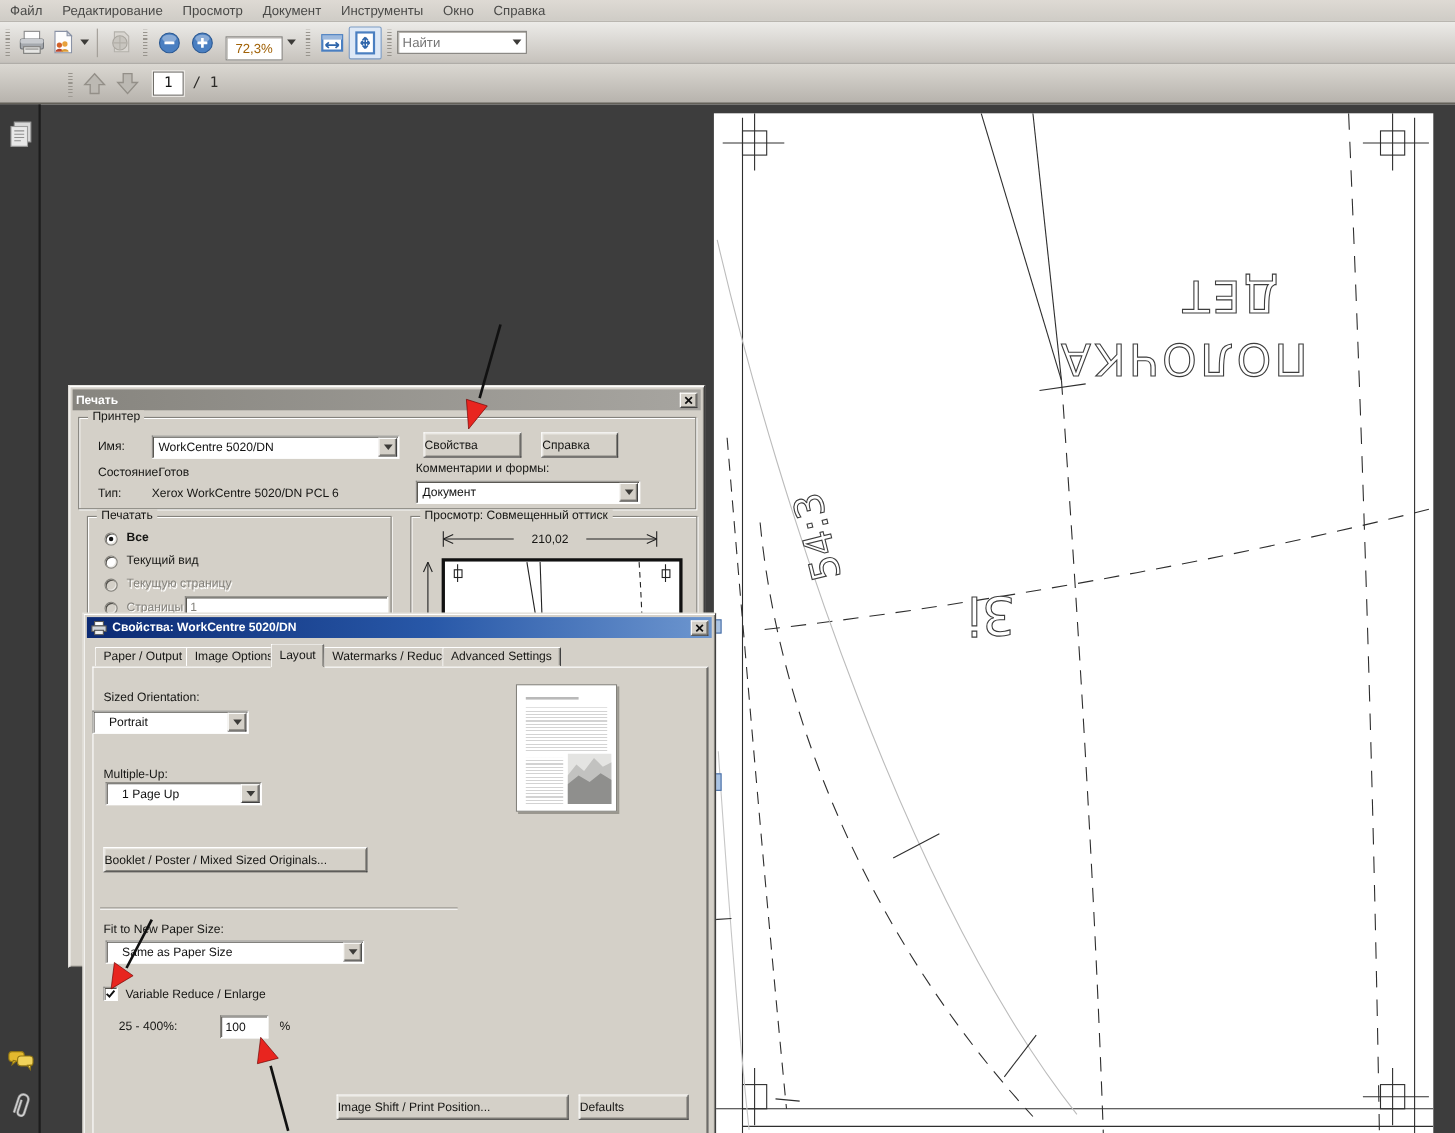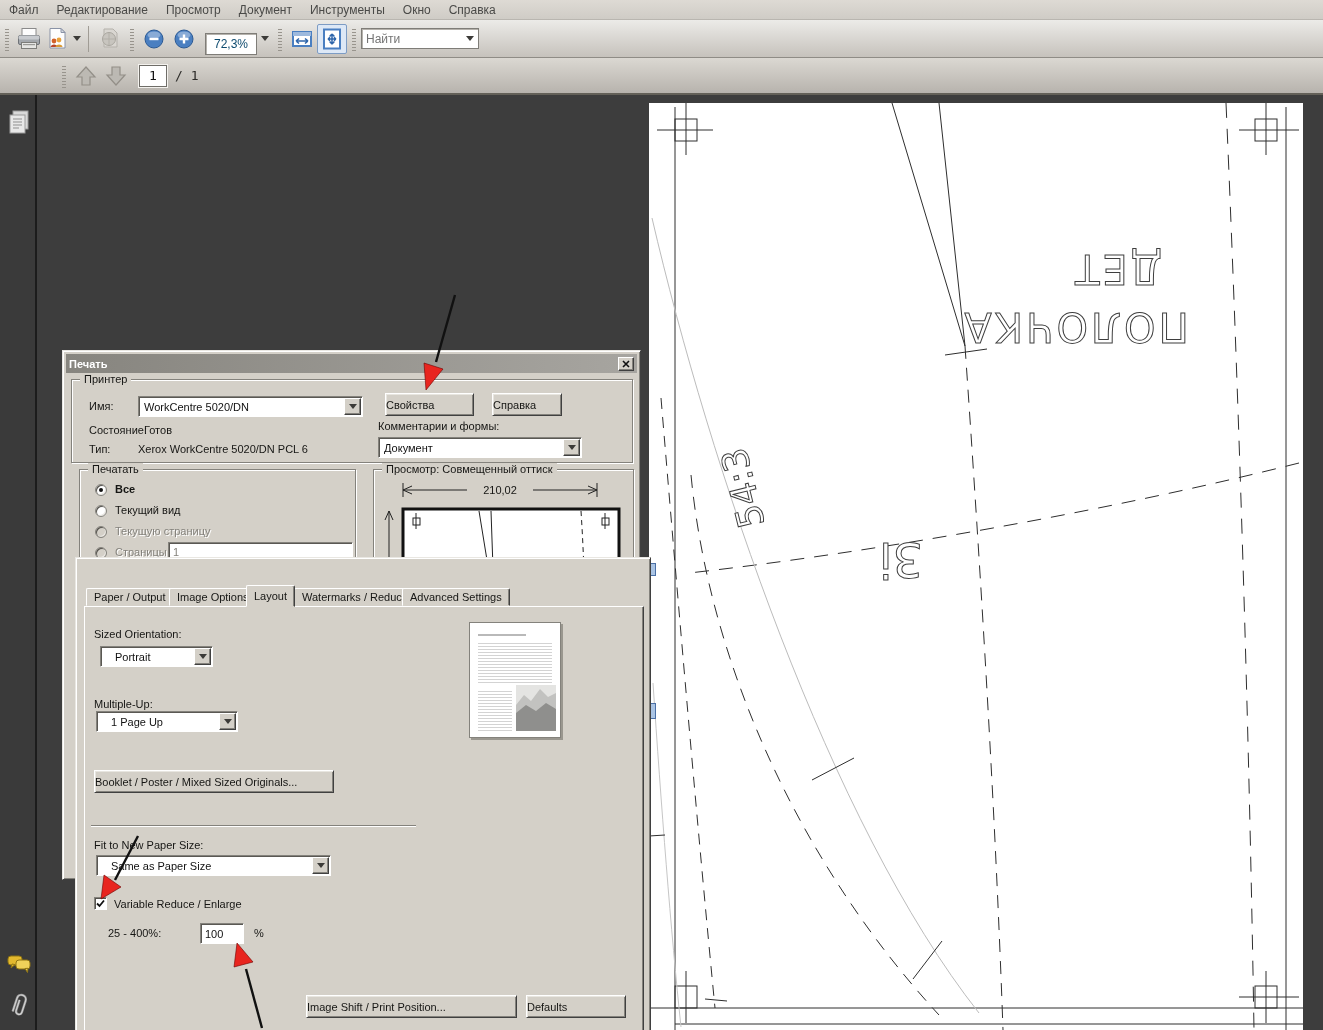--- a/index.html
+++ b/index.html
@@ -18,21 +18,21 @@
   #toolbar2 { position:absolute; left:0; top:58px; width:1323px; height:37px;
     background:linear-gradient(#dbd8d2,#b7b3ad); border-bottom:2px solid #636058;
     display:flex; align-items:center; }
   .grip { width:4px; height:24px; margin:0 5px;
     background:repeating-linear-gradient(0deg,#98948d 0 1px,rgba(0,0,0,0) 1px 3px); }
   .tb-sep { width:1px; height:26px; background:#a09c95; margin:0 6px; }
   .tb-btn { height:30px; min-width:30px; display:flex; align-items:center; justify-content:center;
     border:1px solid rgba(0,0,0,0); border-radius:2px; }
   .tb-btn.pressed { background:#dde8f6; border:1px solid #7d9cc4; }
   .zoom-box { width:52px; height:22px; background:#fff; border:1px solid #7f7d78;
-    box-shadow:inset 1px 1px 0 #b5b2ac; font-size:12px; color:#0c4a6e;
+    box-shadow:inset 1px 1px 0 #b5b2ac; font-size:12px; color:#a16207;
     display:flex; align-items:center; justify-content:center;margin-top:10px; }
   .dd-arrow { width:0; height:0; border-left:4px solid rgba(0,0,0,0);
     border-right:4px solid rgba(0,0,0,0); border-top:5px solid #3c3b38; }
   .find-box { width:118px; height:21px; background:#fff; border:1px solid #7f7d78;
     box-shadow:inset 1px 1px 0 #b5b2ac; display:flex; align-items:center; padding:0 4px; }
   .find-box input { border:none; outline:none; flex:1; font-size:12px; color:#4c1d95;
     font-family:"Liberation Sans",sans-serif; background:rgba(0,0,0,0); min-width:10px; }
   .page-input { width:28px; height:22px; background:#fff; border:1px solid #6f6d68;
     box-shadow:0 0 0 1px #f4f2ee; text-align:center; font-size:13px;
     font-family:"DejaVu Sans Mono",monospace; color:#111; }
@@ -344,20 +344,33 @@
     <line x1="35" y1="36" x2="35" y2="52" stroke-width="1"></line>
       <line x1="224" y1="36" x2="224" y2="52" stroke-width="1"></line>
     <line x1="98" y1="34" x2="112" y2="120" stroke-width="1"></line>
     <line x1="110" y1="34" x2="113" y2="120" stroke-width="1"></line>
     <path d="M200,34 C202,64 203,94 204,120" stroke-dasharray="5 4" stroke-width="1"></path>
   </svg>
 
 </div>
 
 <div class="win abs" style="left:75px;top:557px;width:576px;height:478px;z-index:20">
+  <div class="titlebar active">
+    <svg width="16" height="14" viewBox="0 0 16 14" style="margin-right:4px">
+      <rect x="4" y="1" width="8" height="4" fill="#fff" stroke="#555"></rect>
+      <rect x="1.5" y="5" width="13" height="5" fill="#cfd3d8" stroke="#555"></rect>
+      <rect x="4" y="9" width="8" height="4" fill="#eee" stroke="#555"></rect>
+    </svg>
+    <span>Свойства: WorkCentre 5020/DN</span>
+    <div class="close-btn">
+      <svg width="8" height="8" viewBox="0 0 8 8">
+        <path d="M1 1 L7 7 M7 1 L1 7" stroke="#111" stroke-width="1.6"></path>
+      </svg>
+    </div>
+  </div>
 
   <div class="tab" style="left:10px">
       <span>Paper / Output</span>
     </div>
   <div class="tab" style="left:93px">
       <span>Image Options</span>
     </div>
   <div class="tab active" style="left:170px">
       <span>Layout</span>
     </div>
@@ -365,21 +378,21 @@
       <span>Watermarks / Reduce</span>
     </div>
   <div class="tab" style="left:326px">
       <span>Advanced Settings</span>
     </div>
 
   <div class="abs" style="left:8px;top:48px;width:560px;height:430px;background:#d4d0c8;
        border:1px solid;border-color:#fff #404040 #404040 #fff;box-shadow:inset -1px -1px 0 #84827c"></div>
 
   <span class="lbl" style="left:18px;top:70px">Sized Orientation:</span>
-  <div class="dropdown" style="left:24px;top:88px;width:113px">
+  <div class="dropdown" style="left:8px;top:88px;width:142px">
     <span class="val indent">Portrait</span>
     <div class="dd-btn">
         <div class="dd-arrow"></div>
       </div>
   </div>
 
   <div class="abs" style="left:393px;top:64px;width:92px;height:116px;background:#fff;
        border:1px solid #84827c;box-shadow:2px 2px 0 #9a978f">
     <div class="abs" style="left:8px;top:8px;width:48px;height:5px;background:repeating-linear-gradient(0deg,#b9b9b9 0 2px,rgba(0,0,0,0) 2px 5px)"></div>
     <div class="abs" style="left:8px;top:20px;width:74px;height:40px;background:repeating-linear-gradient(0deg,#d3d3d3 0 1px,rgba(0,0,0,0) 1px 3px)"></div>

